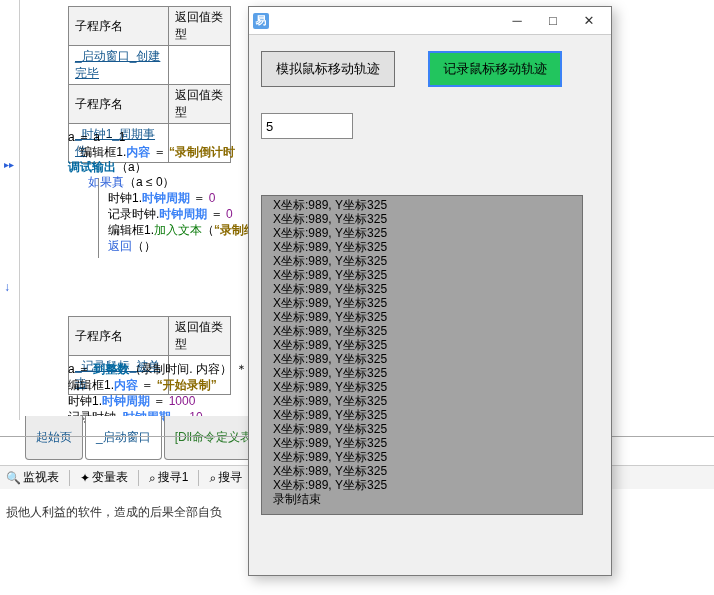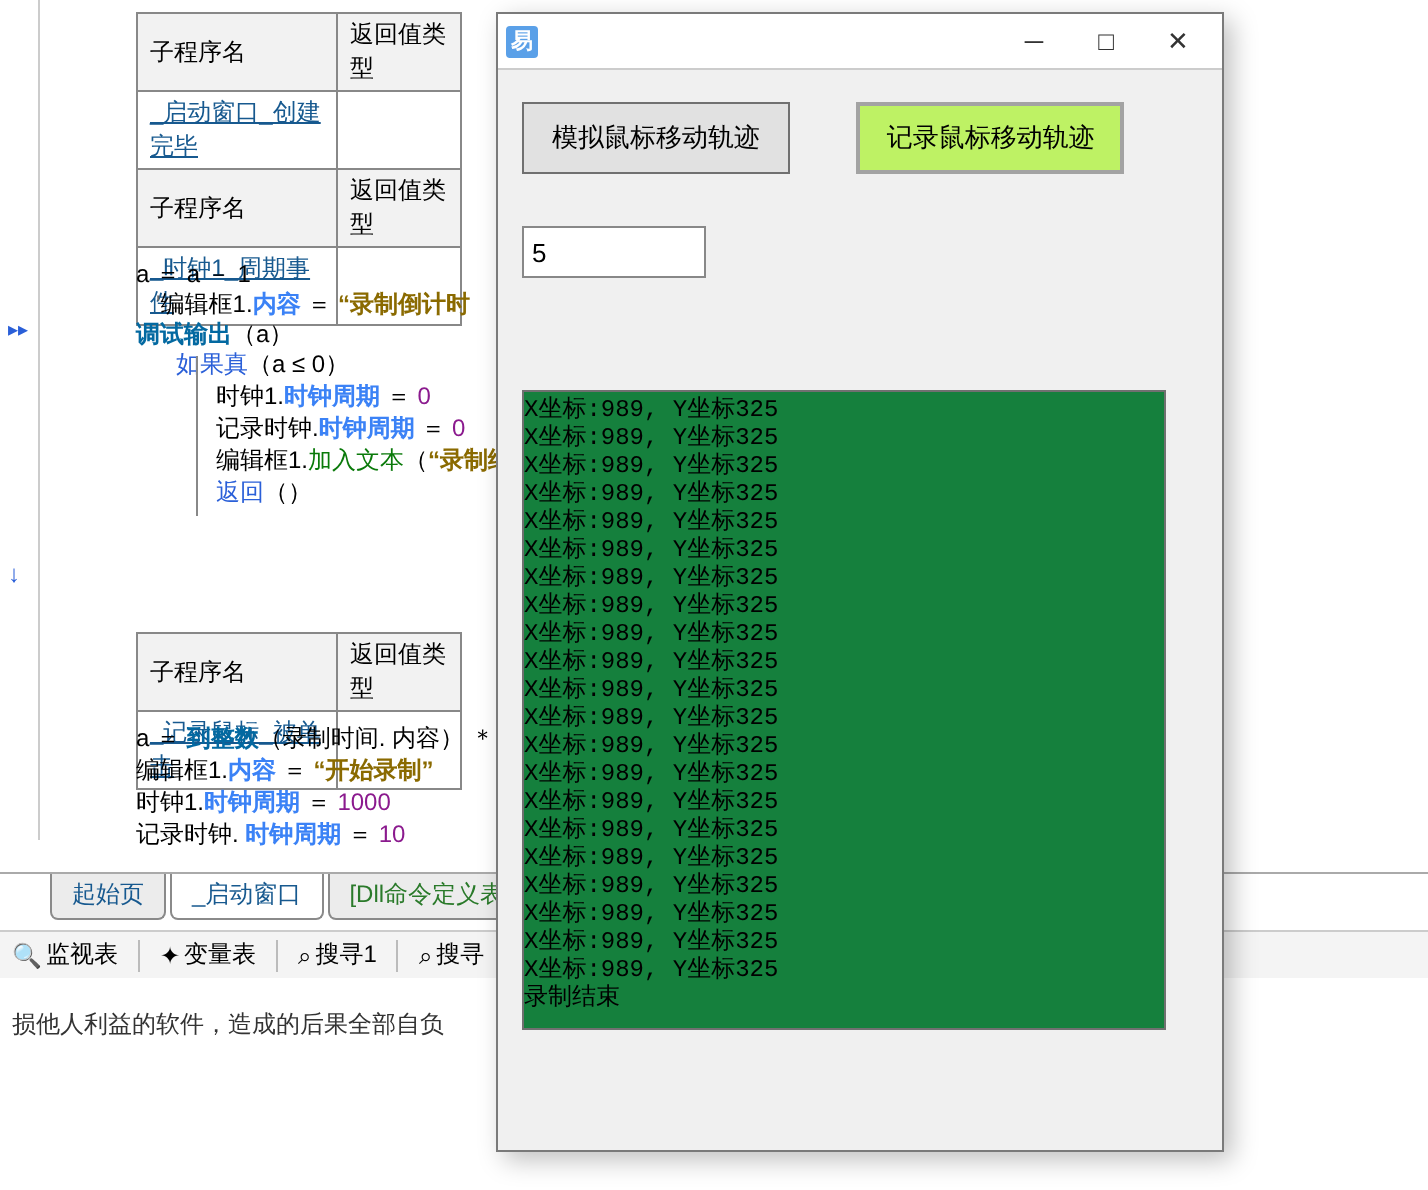--- a/index.html
+++ b/index.html
@@ -25,21 +25,21 @@
 .c-blue { color: #2a5fd8; }
 .c-teal { color: #3b82f6; font-weight: bold; margin-top: 32px;}
 .c-green { color: #0a7a0a; }
 .c-brown { color: #8a6a00; font-weight: bold;}
 .c-gray { color: #666; }
 .c-dred { color: #0369a1; font-weight: bold;}
 
 
 .tabs { position: absolute; left: 25px; top: 438px; height: 22px; display: flex; align-items: flex-end; font-size: 12px; }
 .tabs::before { content: ""; position: absolute; left: -25px; top: -2px; width: 714px; border-top: 1px solid #aaa; }
-.tab { border: 1px solid #8a8a8a; border-top: none; background: #ececec; padding: 3px 10px; margin-right: 2px; cursor: pointer; border-radius: 0 0 4px 4px; }
+.tab { border: 1px solid #8a8a8a; border-top: none; background: #ececec; padding: 13px 10px; margin-right: 2px; cursor: pointer; border-radius: 0 0 4px 4px; }
 .tab.active { background: #fff; }
 .tab-link { color: #17598f; }
 .tab-green { color: #2a7a2a; }
 
 
 .toolbar { position: absolute; left: 0; top: 465px; width: 714px; height: 24px; background: #f4f4f4; border-top: 1px solid #ccc; display: flex; align-items: center; padding: 0 6px; font-size: 12px; gap: 8px; }
 .tool { display: flex; align-items: center; gap: 2px; cursor: pointer; }
 .tool-icon { font-size: 12px; }
 .sep { width: 1px; height: 16px; background: #bbb; margin: 0 2px; }
 .diamond { color: #333; font-size: 10px; }
@@ -52,23 +52,23 @@
 .vscroll .thumb { position: absolute; top: 60px; width: 14px; left: 1px; height: 80px; background: #ccc; border: 1px solid #aaa; }
 
 
 .modal { position: absolute; left: 248px; top: 6px; width: 364px; height: 570px; background: #f0f0f0; border: 1px solid #7a7a7a; box-shadow: 4px 4px 12px rgba(0,0,0,0.25); }
 .titlebar { height: 28px; background: #fff; border-bottom: 1px solid #ccc; display: flex; align-items: center; padding: 0 4px; }
 .app-icon { width: 16px; height: 16px; background: #5aa0e8; border-radius: 2px; display: inline-flex; align-items: center; justify-content: center; color: #fff; font-size: 11px; font-weight: bold; }
 .title-spacer { flex: 1; }
 .win-btn { width: 36px; height: 24px; display: inline-flex; align-items: center; justify-content: center; cursor: pointer; font-size: 13px; color: #333; }
 .modal-body { position: relative; padding: 16px 12px 12px 12px; height: calc(100% - 28px); }
 .btn { display: inline-block; border: 1px solid #707070; background: #e1e1e1; padding: 8px 14px; font-size: 13px; cursor: pointer; margin-right: 30px; }
-.btn.selected { border: 2px solid #a3a3a3; background: #bef264; padding: 7px 13px; }
+.btn.selected { border: 2px solid #3b82f6; background: #22c55e; padding: 7px 13px; }
 .num-input { display: block; margin-top: 26px; width: 92px; height: 26px; border: 1px solid #888; background: #fff; padding: 2px 4px; font-size: 13px; }
-.log-box { position: absolute; left: 12px; top: 160px; right: 28px; bottom: 60px; border: 1px solid #707070; background: #15803d; font-size: 12px; line-height: 14px; padding: 2px 0; overflow: hidden; white-space: pre; font-family: Liberation Mono, monospace; }
+.log-box { position: absolute; left: 12px; top: 160px; right: 28px; bottom: 60px; border: 1px solid #707070; background: #a3a3a3; font-size: 12px; line-height: 14px; padding: 2px 11px; overflow: hidden; white-space: pre; font-family: Liberation Sans, sans-serif; }
 
 .bracket-line { position: absolute; left: 38px; width: 1px; background: #888; }
 </style>
 </head>
 <body>
 
 <div class="editor">
   <div class="gutter">
     <span class="gutter-dot" style="top:159px">▸▸</span>
     <span class="gutter-arrow" style="top:280px">↓</span>

